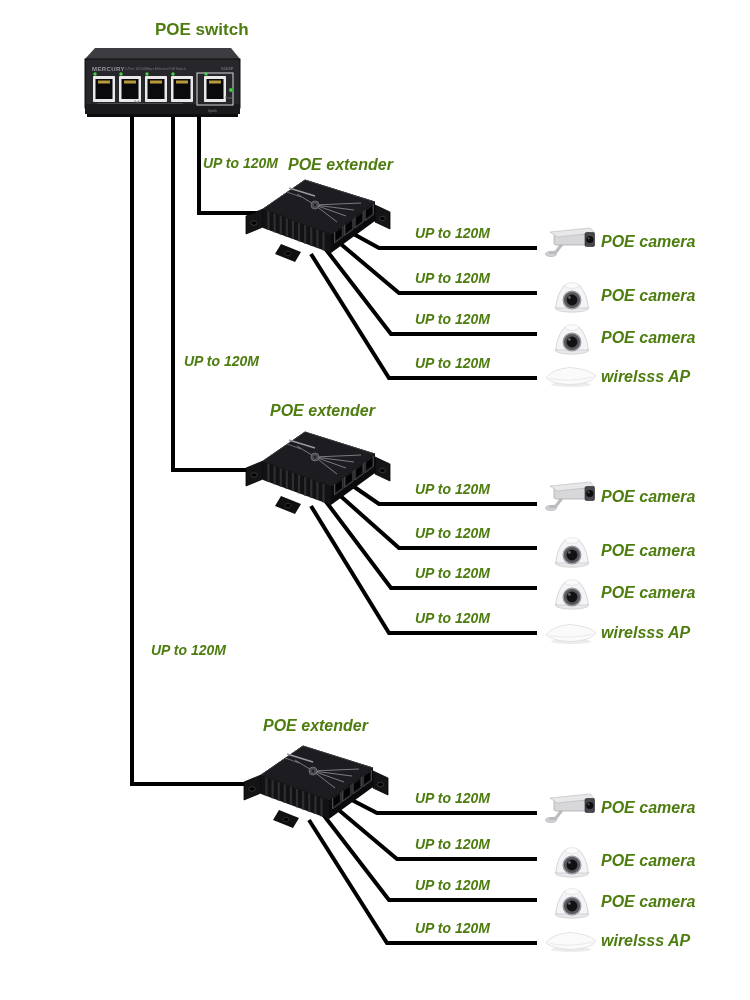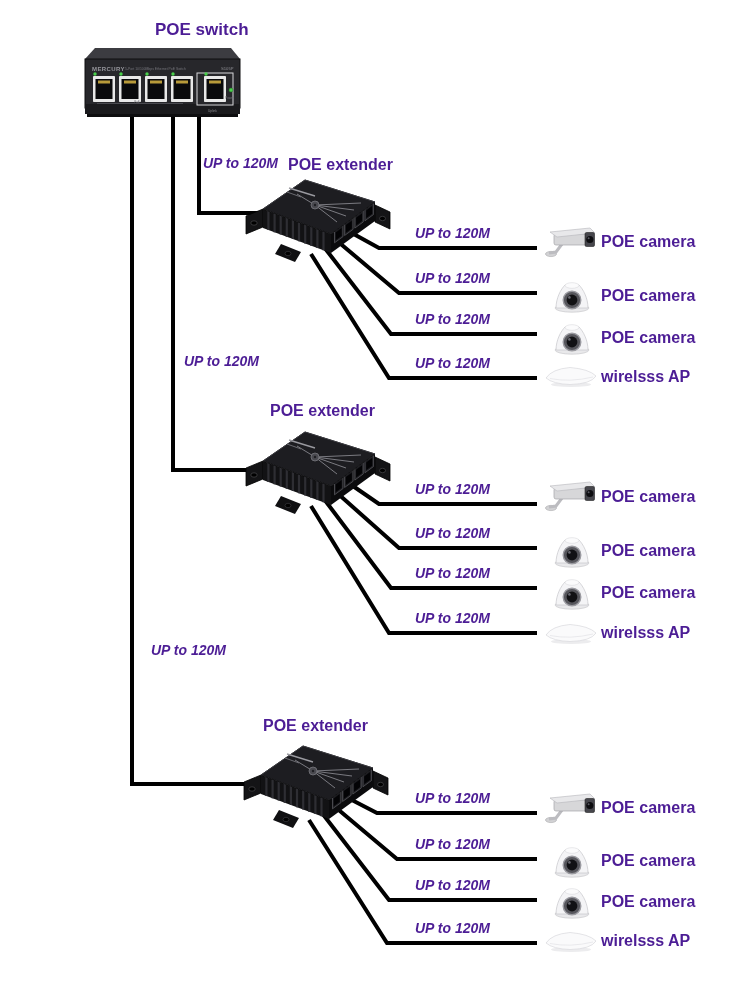--- a/index.html
+++ b/index.html
@@ -2,25 +2,25 @@
 <html><head>
 <meta charset="utf-8">
 <style>
   html,body{margin:0;padding:0;background:#fff;}
   .canvas{
     position:relative;width:750px;height:1000px;background:#fff;overflow:hidden;
     font-family:"Liberation Sans",sans-serif;
   }
   .art{position:absolute;left:0;top:0;}
   .lbl{
-    position:absolute;color:#4c1d95;font-weight:bold;white-space:nowrap;
+    position:absolute;color:#4d7c0f;font-weight:bold;white-space:nowrap;
     line-height:1.12;letter-spacing:0;
   }
   .lbl.lg{font-size:17px;}
-  .lbl.md{font-size:16px;}
+  .lbl.md{font-size:16px;font-style:italic;}
   .lbl.sm{font-size:14px;font-style:italic;}
   .cable{stroke:#000;stroke-width:4;fill:none;stroke-linejoin:miter;}
 </style>
 </head>
 <body>
 
 <div class="canvas">
 
   <svg class="art" width="750" height="1000" viewBox="0 0 750 1000">
     <defs>

